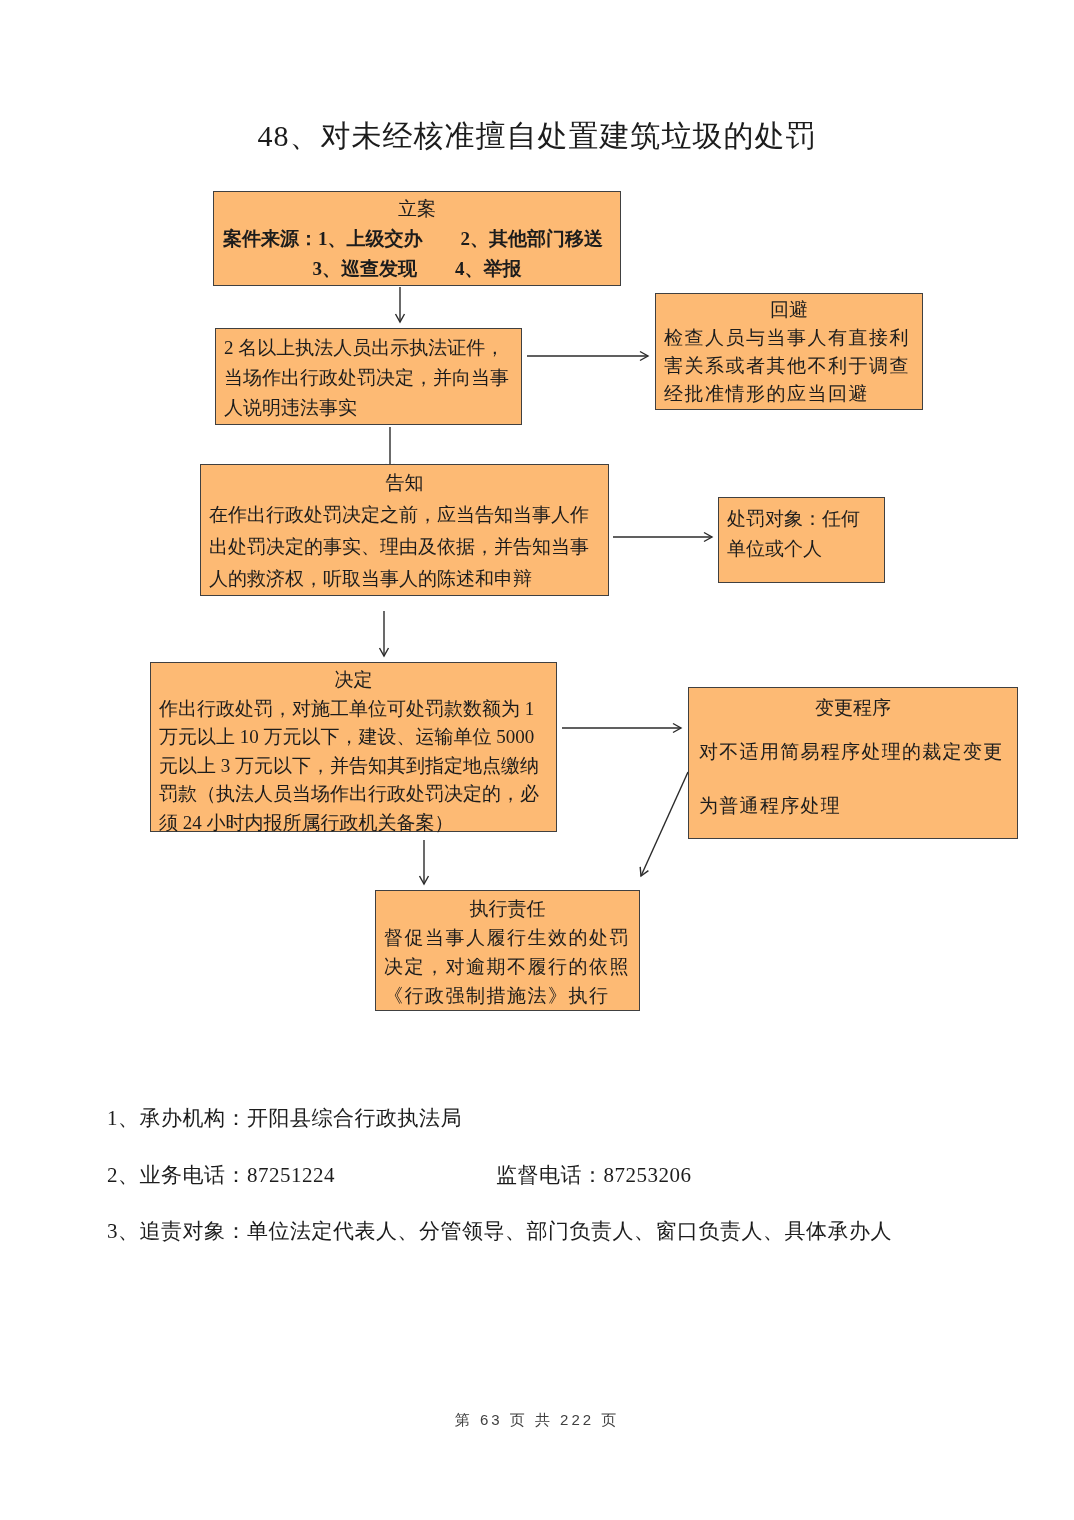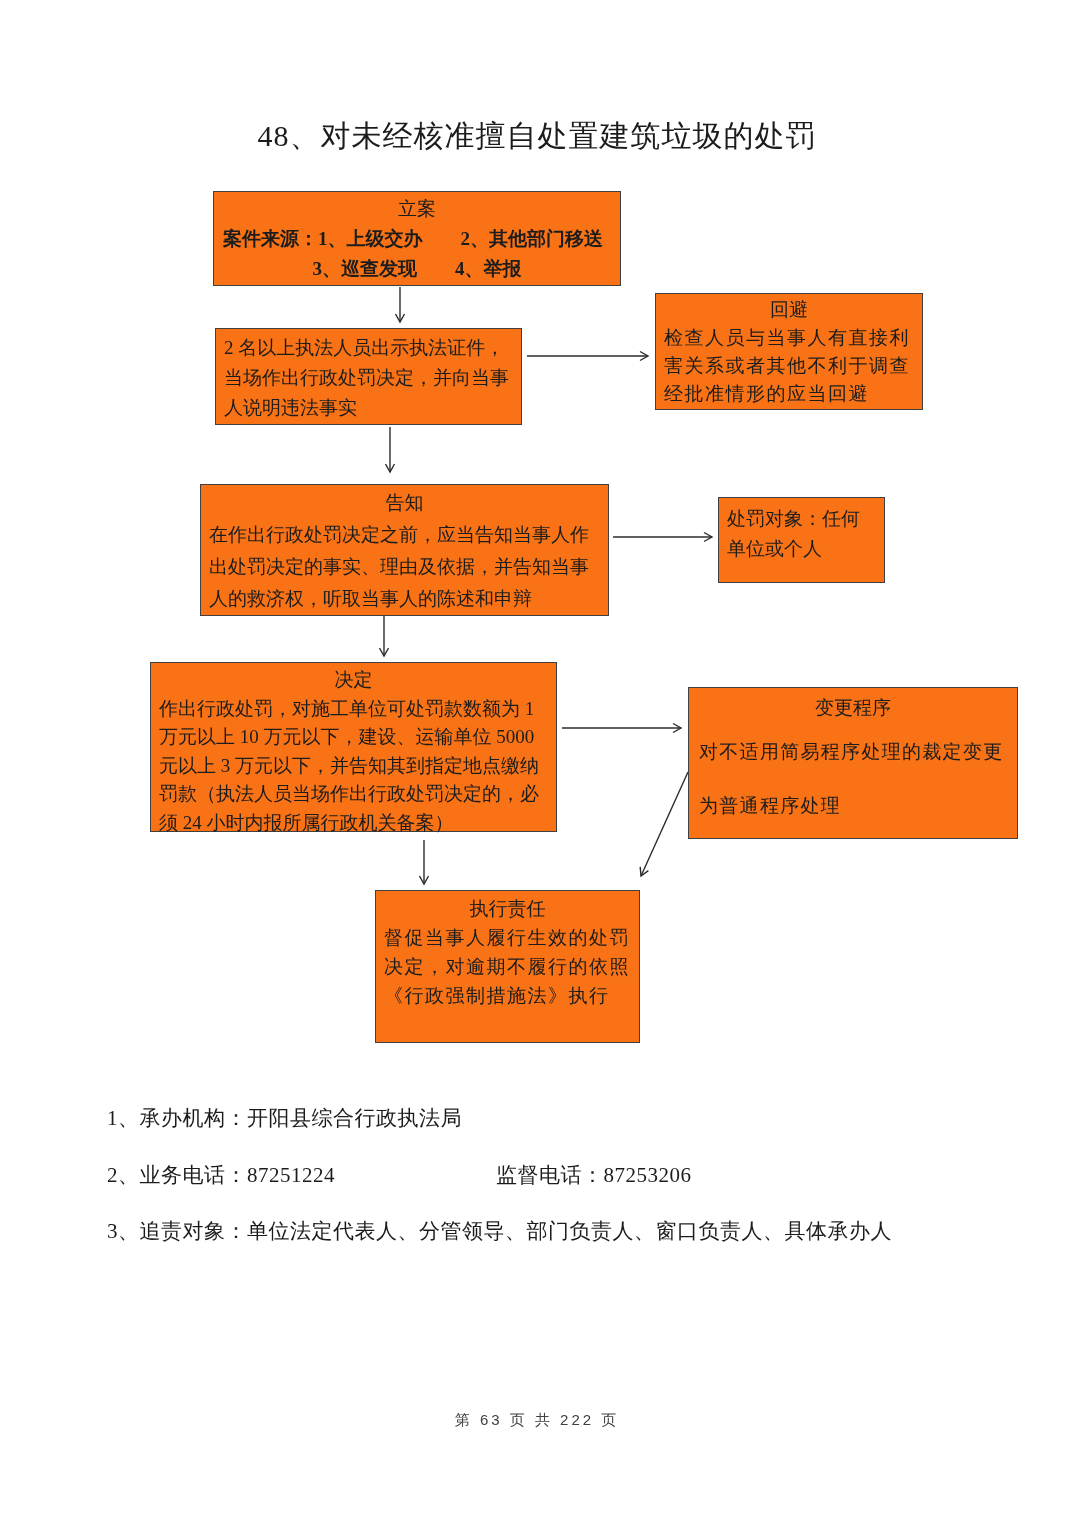--- a/index.html
+++ b/index.html
@@ -24,46 +24,46 @@
   }
   .arrows-svg {
     position: absolute;
     top: 0; left: 0;
     width: 1074px; height: 1520px;
     pointer-events: none;
   }
   .fc-box {
     position: absolute;
     border: 1.5px solid #404040;
-    background: #f97316;
+    background: #fdba74;
     font-size: 19px;
   }
   .fc-title { text-align: center; }
   .fc-body { text-align: left; }
   .pre { white-space: pre-wrap; font-weight: bold; }
 
   #box-filing { left: 213px; top: 191px; width: 408px; height: 95px; padding: 2px 9px; line-height: 30px; }
   #box-filing .fc-line2 { text-align: center; }
 
   #box-officers { left: 215px; top: 328px; width: 307px; height: 97px; padding: 4px 8px; line-height: 30px; }
 
   #box-recusal { left: 655px; top: 293px; width: 268px; height: 117px; padding: 2px 8px; line-height: 28px; }
   #box-recusal .fc-body { letter-spacing: 1.5px; }
 
-  #box-notification { left: 200px; top: 484px; width: 409px; height: 132px; padding: 2px 8px; line-height: 32px; }
+  #box-notification { left: 200px; top: 464px; width: 409px; height: 132px; padding: 2px 8px; line-height: 32px; }
 
   #box-target { left: 718px; top: 497px; width: 167px; height: 86px; padding: 6px 8px; line-height: 30px; }
 
   #box-decision { left: 150px; top: 662px; width: 407px; height: 170px; padding: 3px 8px; line-height: 28.5px; }
 
   #box-change { left: 688px; top: 687px; width: 330px; height: 152px; padding: 6px 10px; line-height: 28px; }
   #box-change .fc-line1 { margin-top: 16px; letter-spacing: 1.3px; }
   #box-change .fc-line2 { margin-top: 26px; letter-spacing: 1.3px; }
 
-  #box-execution { left: 375px; top: 890px; width: 265px; height: 153px; padding: 3px 8px; line-height: 29px; }
+  #box-execution { left: 375px; top: 890px; width: 265px; height: 121px; padding: 3px 8px; line-height: 29px; }
   #box-execution .fc-body { letter-spacing: 1.5px; }
 
   .note {
     position: absolute;
     left: 107px;
     font-size: 21px;
     letter-spacing: 0.5px;
   }
   #note-1 { top: 1104px; }
   #note-2 { top: 1161px; width: 860px; }

